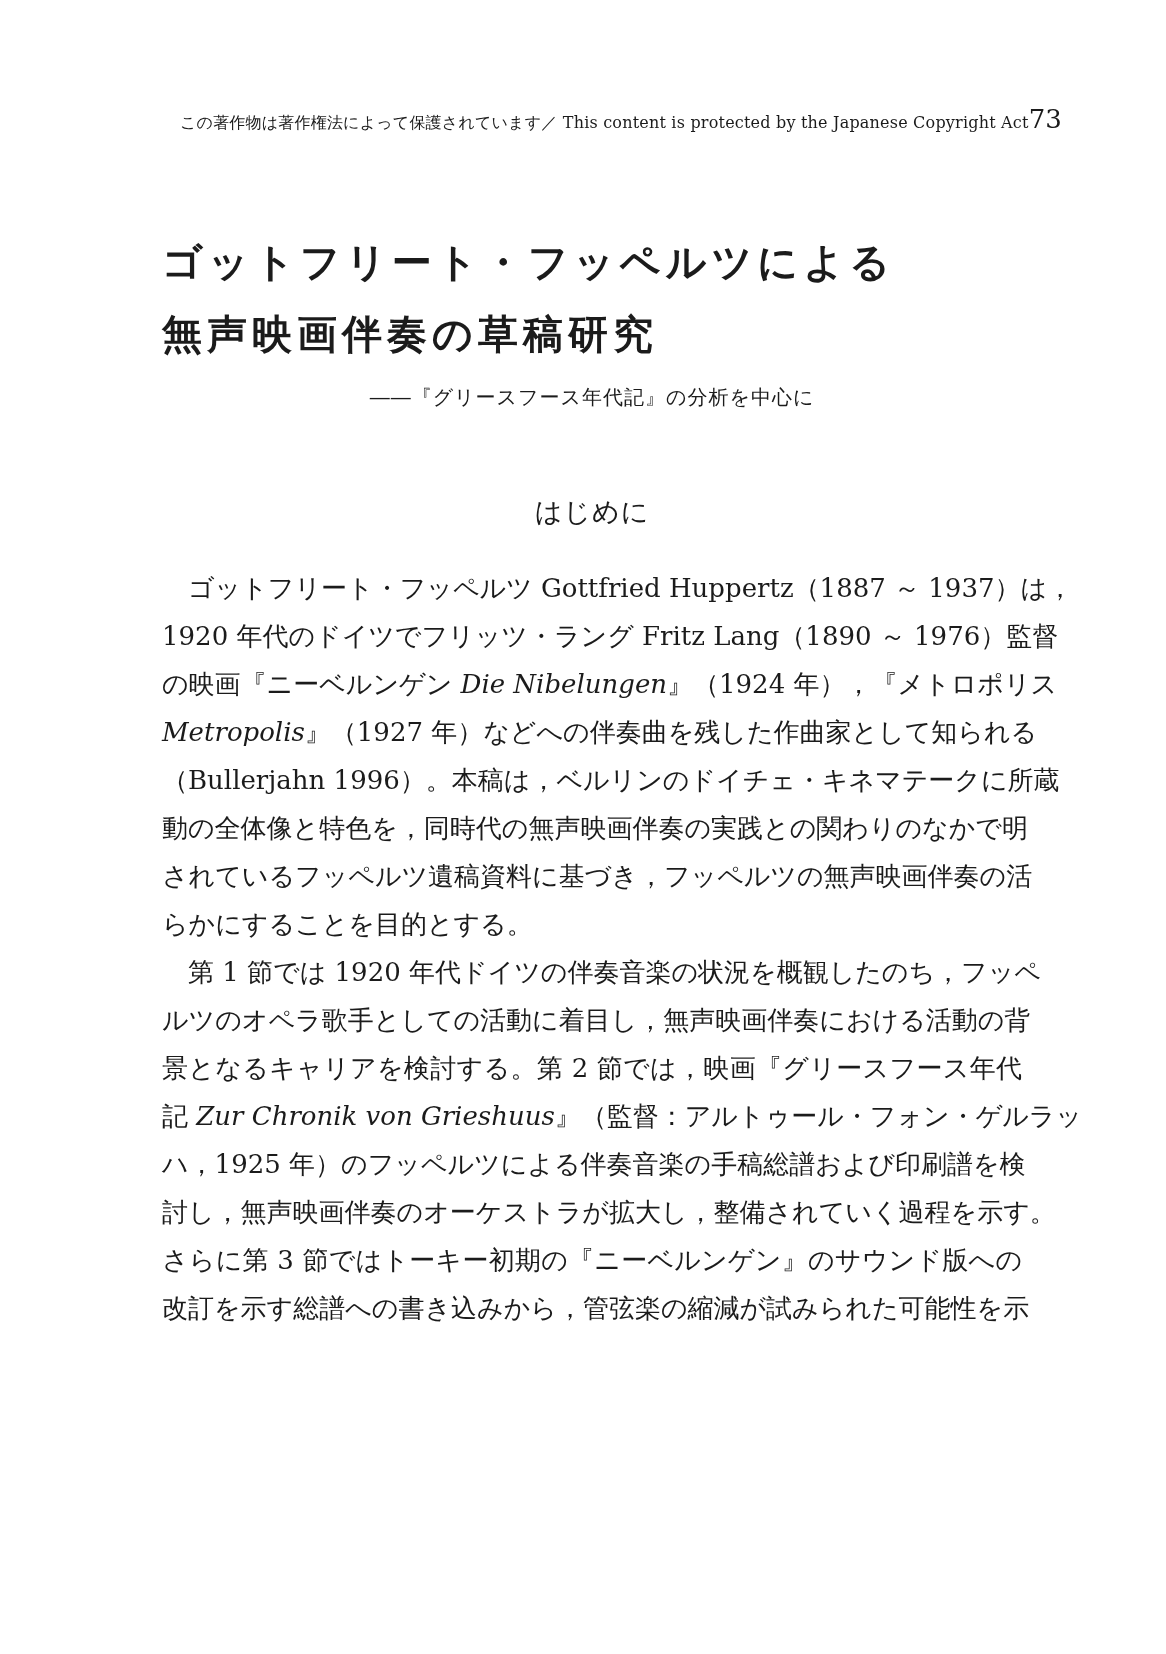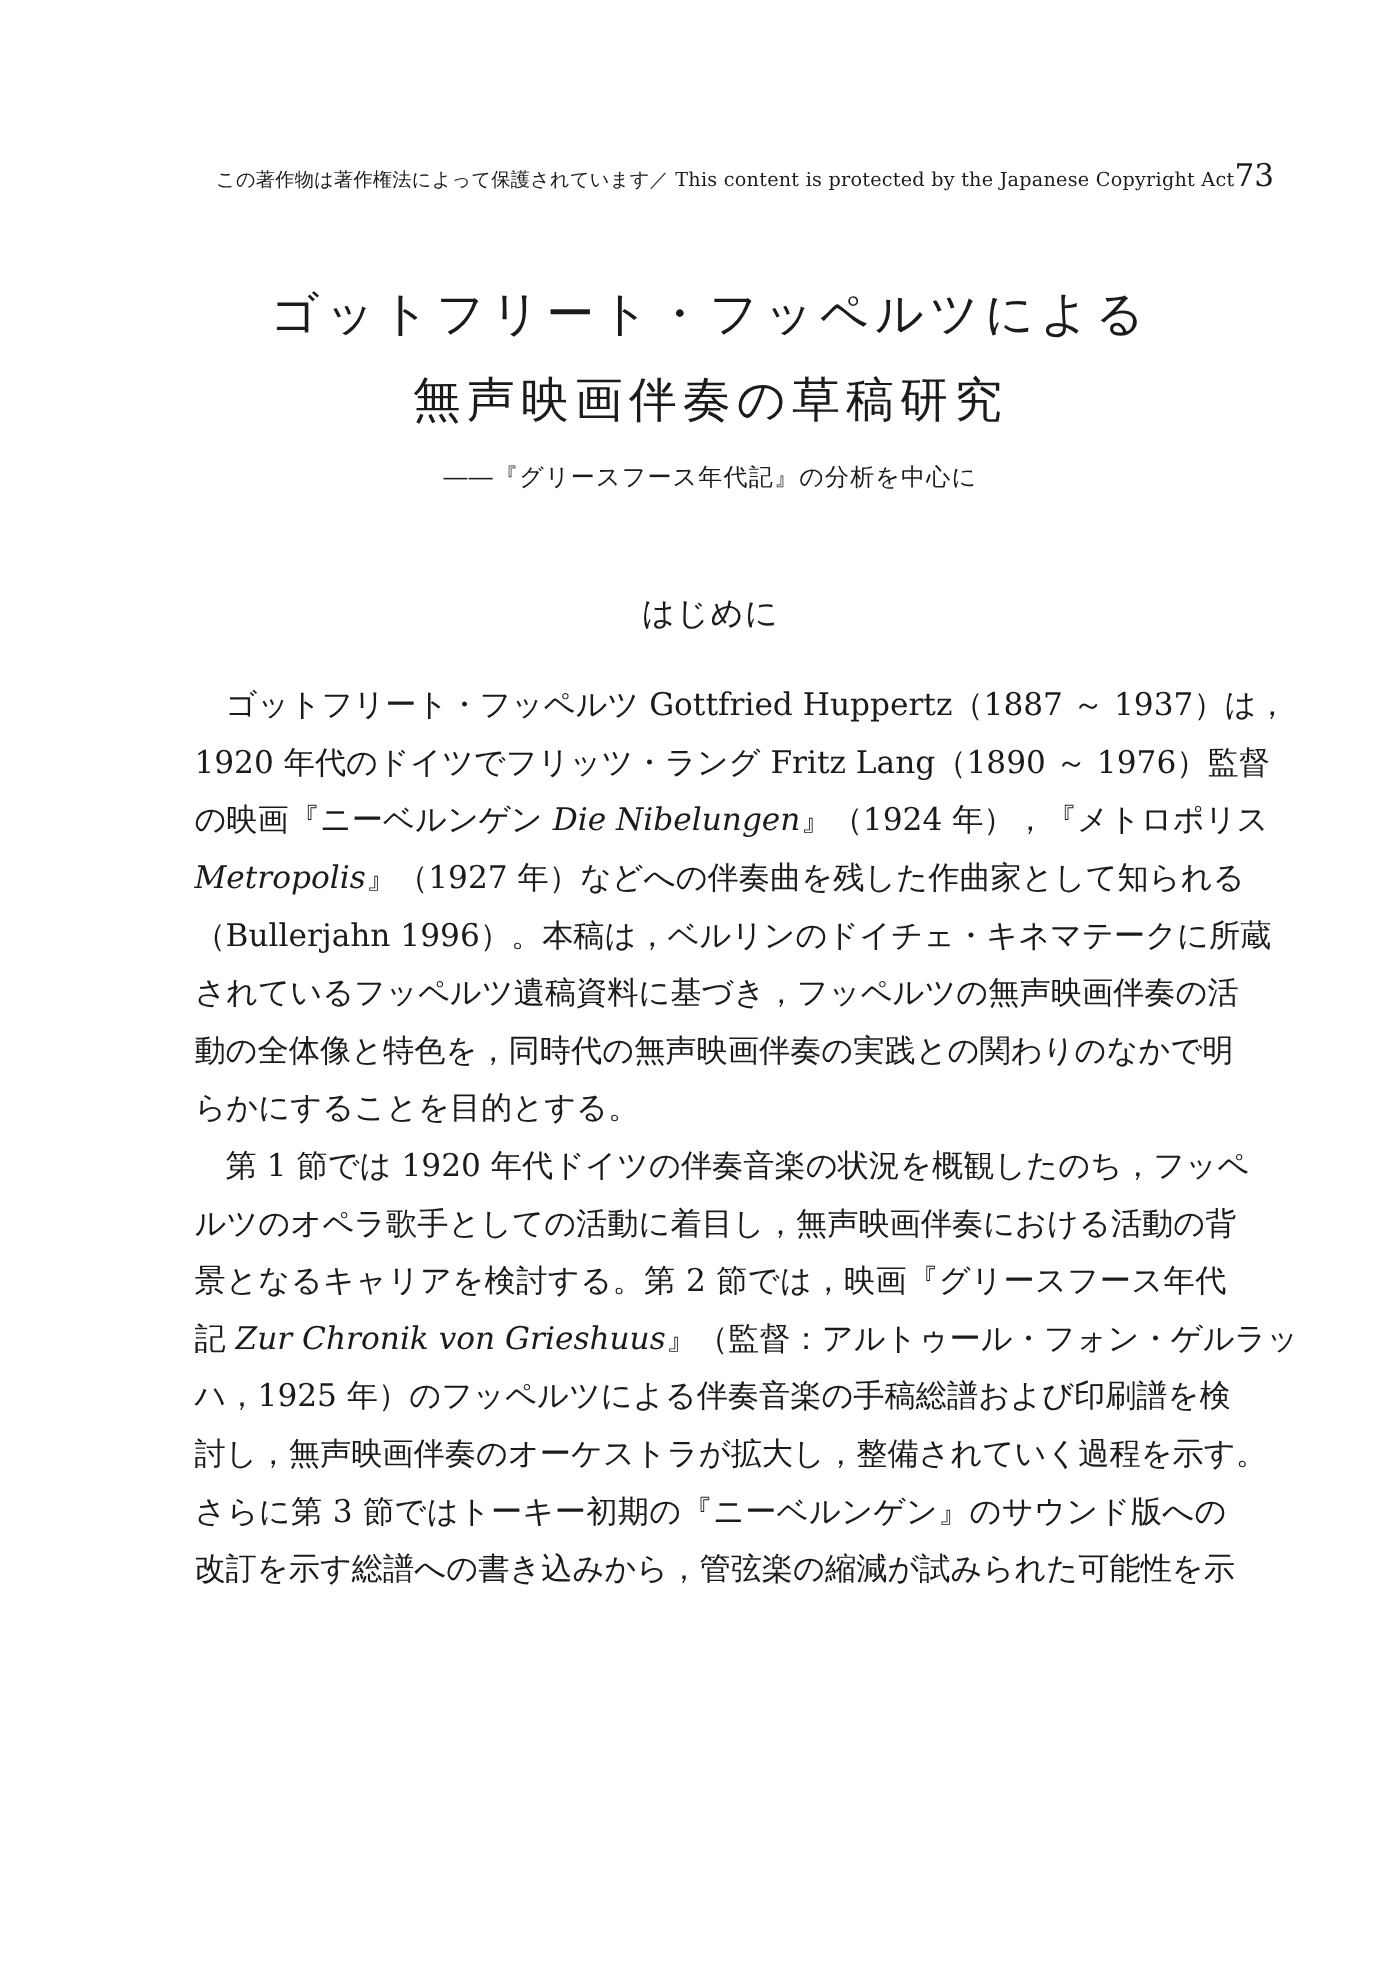--- a/index.html
+++ b/index.html
@@ -28,27 +28,25 @@
     line-height: 26px;
   }
   .copyright {
     font-size: 16px;
     letter-spacing: 0.2px;
     white-space: nowrap;
   }
   .pagenum {
     font-size: 26px;
     margin-right: 14px;
-    margin-top: 28px;
   }
   .title {
     margin: 94px 0 0 0;
     font-size: 40px;
-    font-weight: normal;
-    text-align: center;
+    font-weight: bold;
     letter-spacing: 5px;
     line-height: 72px;
   }
   .title-line { display: block; white-space: nowrap; }
   .subtitle {
     margin-top: 4px;
     text-align: center;
     font-size: 20px;
     letter-spacing: 1px;
     line-height: 46px;
@@ -106,22 +104,22 @@
 
 
   <h2 class="section-heading">はじめに</h2>
 
   <div class="body">
       <div class="body-line"><span>　ゴットフリート・フッペルツ Gottfried Huppertz（1887 ～ 1937）は，</span></div>
       <div class="body-line"><span>1920 年代のドイツでフリッツ・ラング Fritz Lang（1890 ～ 1976）監督</span></div>
       <div class="body-line"><span>の映画『ニーベルンゲン </span><span class="italic">Die Nibelungen</span><span>』（1924 年），『メトロポリス</span></div>
       <div class="body-line"><span class="italic">Metropolis</span><span>』（1927 年）などへの伴奏曲を残した作曲家として知られる</span></div>
       <div class="body-line"><span>（Bullerjahn 1996）。本稿は，ベルリンのドイチェ・キネマテークに所蔵</span></div>
+      <div class="body-line"><span>動の全体像と特色を，同時代の無声映画伴奏の実践との関わりのなかで明</span></div>
       <div class="body-line"><span>されているフッペルツ遺稿資料に基づき，フッペルツの無声映画伴奏の活</span></div>
-      <div class="body-line"><span>動の全体像と特色を，同時代の無声映画伴奏の実践との関わりのなかで明</span></div>
       <div class="body-line para-end"><span>らかにすることを目的とする。</span></div>
       <div class="body-line"><span>　第 1 節では 1920 年代ドイツの伴奏音楽の状況を概観したのち，フッペ</span></div>
       <div class="body-line"><span>ルツのオペラ歌手としての活動に着目し，無声映画伴奏における活動の背</span></div>
       <div class="body-line"><span>景となるキャリアを検討する。第 2 節では，映画『グリースフース年代</span></div>
       <div class="body-line"><span>記 </span><span class="italic">Zur Chronik von Grieshuus</span><span>』（監督：アルトゥール・フォン・ゲルラッ</span></div>
       <div class="body-line"><span>ハ，1925 年）のフッペルツによる伴奏音楽の手稿総譜および印刷譜を検</span></div>
       <div class="body-line"><span>討し，無声映画伴奏のオーケストラが拡大し，整備されていく過程を示す。</span></div>
       <div class="body-line"><span>さらに第 3 節ではトーキー初期の『ニーベルンゲン』のサウンド版への</span></div>
       <div class="body-line"><span>改訂を示す総譜への書き込みから，管弦楽の縮減が試みられた可能性を示</span></div>
     </div>

